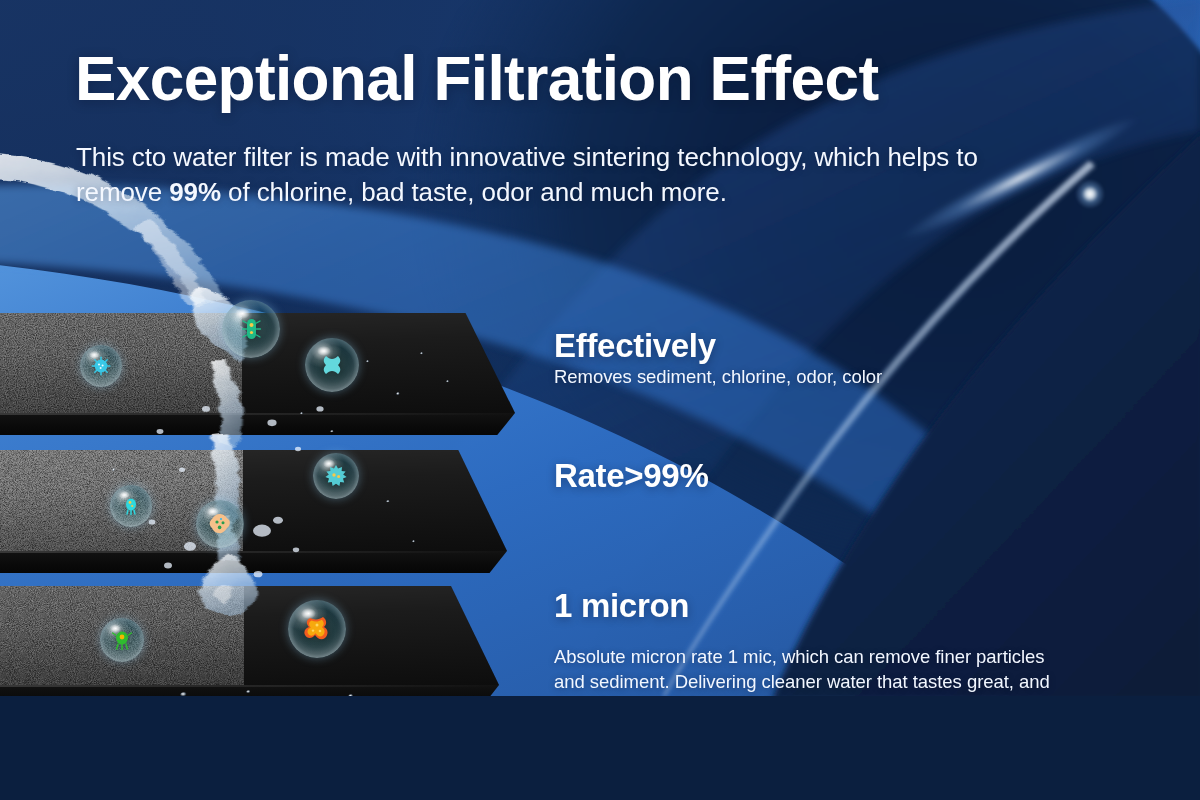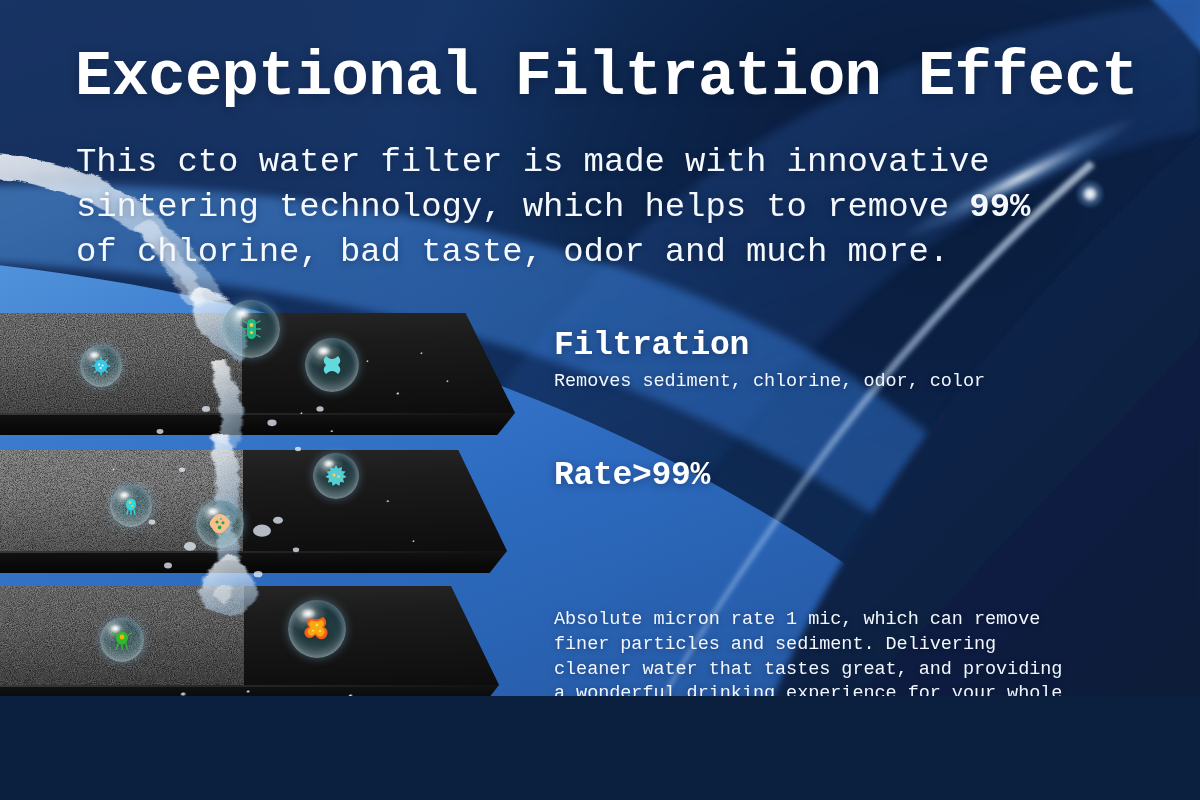--- a/index.html
+++ b/index.html
@@ -3,21 +3,21 @@
 <meta charset="utf-8">
 <title>Exceptional Filtration Effect</title>
 <style>
   * { margin:0; padding:0; box-sizing:border-box; }
   html,body{ background:#0b1f3f; }
 
   .stage{
     position:relative;
     width:1200px; height:696px;
     overflow:hidden;
-    font-family:Liberation Mono, monospace;
+    font-family:Liberation Sans, sans-serif;
     background:#1b3f78;
     -webkit-font-smoothing:antialiased;
   }
 
   
   .bg-base{
     position:absolute; inset:0;
     background:
       radial-gradient(120% 90% at 98% 6%,  #2f6ec4 0%, #1d57ad 26%, #17417f 52%, #112f5e 74%, #0c2246 100%),
       linear-gradient(118deg, #22457f 0%, #1d3e76 36%, #183664 62%, #12294f 100%);
@@ -61,35 +61,34 @@
   .headline{
     position:absolute; left:75px; top:42px;
     font-size:63px; font-weight:700; letter-spacing:-0.6px;
     color:#ffffff; white-space:nowrap;
     transform:scaleX(.985); transform-origin:left center;
     text-shadow:0 2px 12px rgba(0,10,30,.30);
   }
   .subhead{
     position:absolute; left:76px; top:140px;
     width:960px;
-    font-size:34px; font-weight:400; line-height:1.33;
+    font-size:26px; font-weight:400; line-height:1.33;
     color:#f4f8ff; letter-spacing:-0.1px;
     text-shadow:0 1px 7px rgba(0,12,34,.34);
   }
   .subhead b{ font-weight:700; }
 
   
   .feat{ position:absolute; left:554px; }
   .feat .f-title{
     font-size:33px; font-weight:700; color:#ffffff;
     letter-spacing:-0.3px; line-height:1.12;
     text-shadow:0 2px 9px rgba(0,10,30,.34);
   }
   .feat .f-body{
-    margin-top:5px;
     font-size:18.5px; font-weight:400; color:#f2f7ff;
     line-height:1.34; letter-spacing:-0.05px;
     text-shadow:0 1px 6px rgba(0,12,34,.36);
   }
   #feat-0{ top:328px; }
   #feat-1{ top:458px; }
   #feat-2{ top:588px; }
   #feat-2 .f-body{ width:515px; margin-top:20px; }
 
   
@@ -499,25 +498,26 @@
     <div class="drop" style="left:412px; top:540px; width:4px;  height:4px;"></div>
   </div>
 
   <div class="headline">Exceptional Filtration Effect</div>
 
   <div class="subhead">
     <span>This cto water filter is made with innovative sintering technology, which helps to remove </span><b>99%</b><span> of chlorine, bad taste, odor and much more.</span>
   </div>
 
   <div class="feat" id="feat-0">
-    <div class="f-title">Filtration</div>
+    <div class="f-title">Effectively</div>
     <div class="f-body">Removes sediment, chlorine, odor, color</div>
   </div>
 
   <div class="feat" id="feat-1">
     <div class="f-title">Rate&gt;99%</div>
   </div>
 
   <div class="feat" id="feat-2">
+    <div class="f-title">1 micron</div>
     <div class="f-body">Absolute micron rate 1 mic, which can remove finer particles and sediment. Delivering cleaner water that tastes great, and providing a wonderful drinking experience for your whole family.</div>
   </div>
 
 </div>
 
 </body></html>

